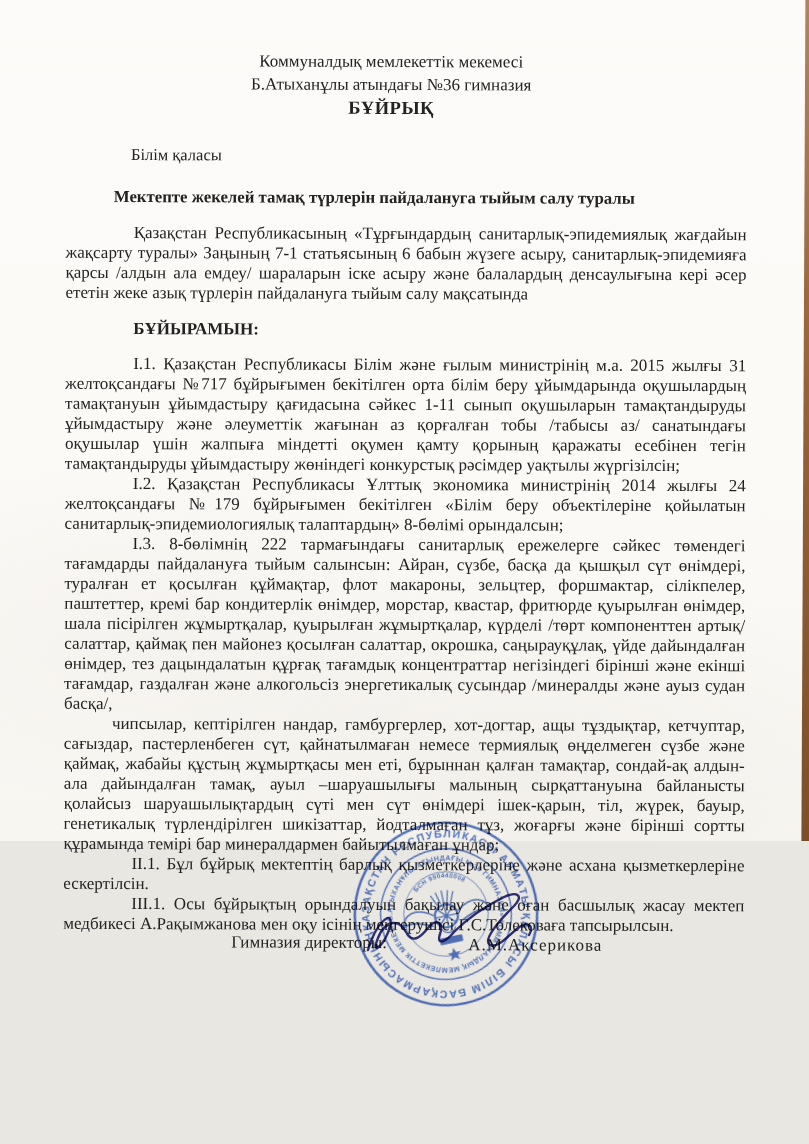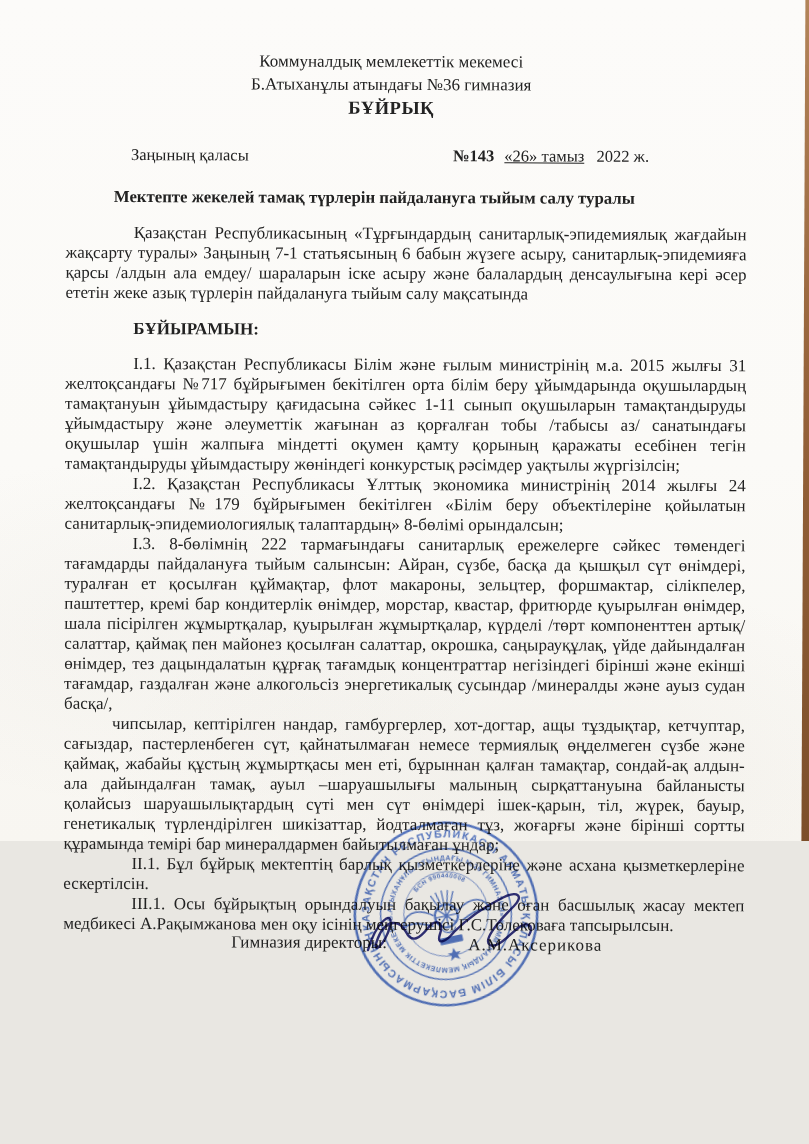--- a/index.html
+++ b/index.html
@@ -54,26 +54,21 @@
 
 <div class="page">
   <div class="tilt">
 
     <div class="header">
       <div>Коммуналдық мемлекеттік мекемесі</div>
       <div>Б.Атыханұлы атындағы №36 гимназия</div>
       <div class="doc-type">БҰЙРЫҚ</div>
     </div>
 
-    <div class="meta-city">Заңының қаласы</div>
-    <div class="meta-num">
-      <span class="num">№143</span>
-      <span class="daym">«26» тамыз</span>
-      <span class="yr">2022 ж.</span>
-    </div>
+    <div class="meta-city">Білім қаласы</div>
 
     <div class="subject">Мектепте жекелей тамақ түрлерін пайдалануга тыйым салу туралы</div>
 
     <div class="bodytext">
       <p class="indent">Қазақстан Республикасының «Тұрғындардың санитарлық-эпидемиялық жағдайын жақсарту туралы» Заңының 7-1 статьясының 6 бабын жүзеге асыру, санитарлық-эпидемияға қарсы /алдын ала емдеу/ шараларын іске асыру және балалардың денсаулығына кері әсер ететін жеке азық түрлерін пайдалануга тыйым салу мақсатында</p>
       <p class="resolve">БҰЙЫРАМЫН:</p>
       <p class="indent">І.1. Қазақстан Республикасы Білім және ғылым министрінің м.а. 2015 жылғы 31 желтоқсандағы №717 бұйрығымен бекітілген орта білім беру ұйымдарында оқушылардың тамақтануын ұйымдастыру қағидасына сәйкес 1-11 сынып оқушыларын тамақтандыруды ұйымдастыру және әлеуметтік жағынан аз қорғалған тобы /табысы аз/ санатындағы оқушылар үшін жалпыға міндетті оқумен қамту қорының қаражаты есебінен тегін тамақтандыруды ұйымдастыру жөніндегі конкурстық рәсімдер уақтылы жүргізілсін;</p>
       <p class="indent">І.2. Қазақстан Республикасы Ұлттық экономика министрінің 2014 жылғы 24 желтоқсандағы №179 бұйрығымен бекітілген «Білім беру объектілеріне қойылатын санитарлық-эпидемиологиялық талаптардың» 8-бөлімі орындалсын;</p>
       <p class="indent">І.3. 8-бөлімнің 222 тармағындағы санитарлық ережелерге сәйкес төмендегі тағамдарды пайдалануға тыйым салынсын: Айран, сүзбе, басқа да қышқыл сүт өнімдері, туралған ет қосылған құймақтар, флот макароны, зельцтер, форшмактар, сілікпелер, паштеттер, кремі бар кондитерлік өнімдер, морстар, квастар, фритюрде қуырылған өнімдер, шала пісірілген жұмыртқалар, қуырылған жұмыртқалар, күрделі /төрт компоненттен артық/ салаттар, қаймақ пен майонез қосылған салаттар, окрошка, саңырауқұлақ, үйде дайындалған өнімдер, тез дацындалатын құрғақ тағамдық концентраттар негізіндегі бірінші және екінші тағамдар, газдалған және алкогольсіз энергетикалық сусындар /минералды және ауыз судан басқа/,</p>
       <p class="indent-sm">чипсылар, кептірілген нандар, гамбургерлер, хот-догтар, ащы тұздықтар, кетчуптар, сағыздар, пастерленбеген сүт, қайнатылмаған немесе термиялық өңделмеген сүзбе және қаймақ, жабайы құстың жұмыртқасы мен еті, бұрыннан қалған тамақтар, сондай-ақ алдын-ала дайындалған тамақ, ауыл –шаруашылығы малының сырқаттануына байланысты қолайсыз шаруашылықтардың сүті мен сүт өнімдері ішек-қарын, тіл, жүрек, бауыр, генетикалық түрлендірілген шикізаттар, йодталмаған тұз, жоғарғы және бірінші сортты құрамында темірі бар минералдармен байытылмаған ұндар;</p>

